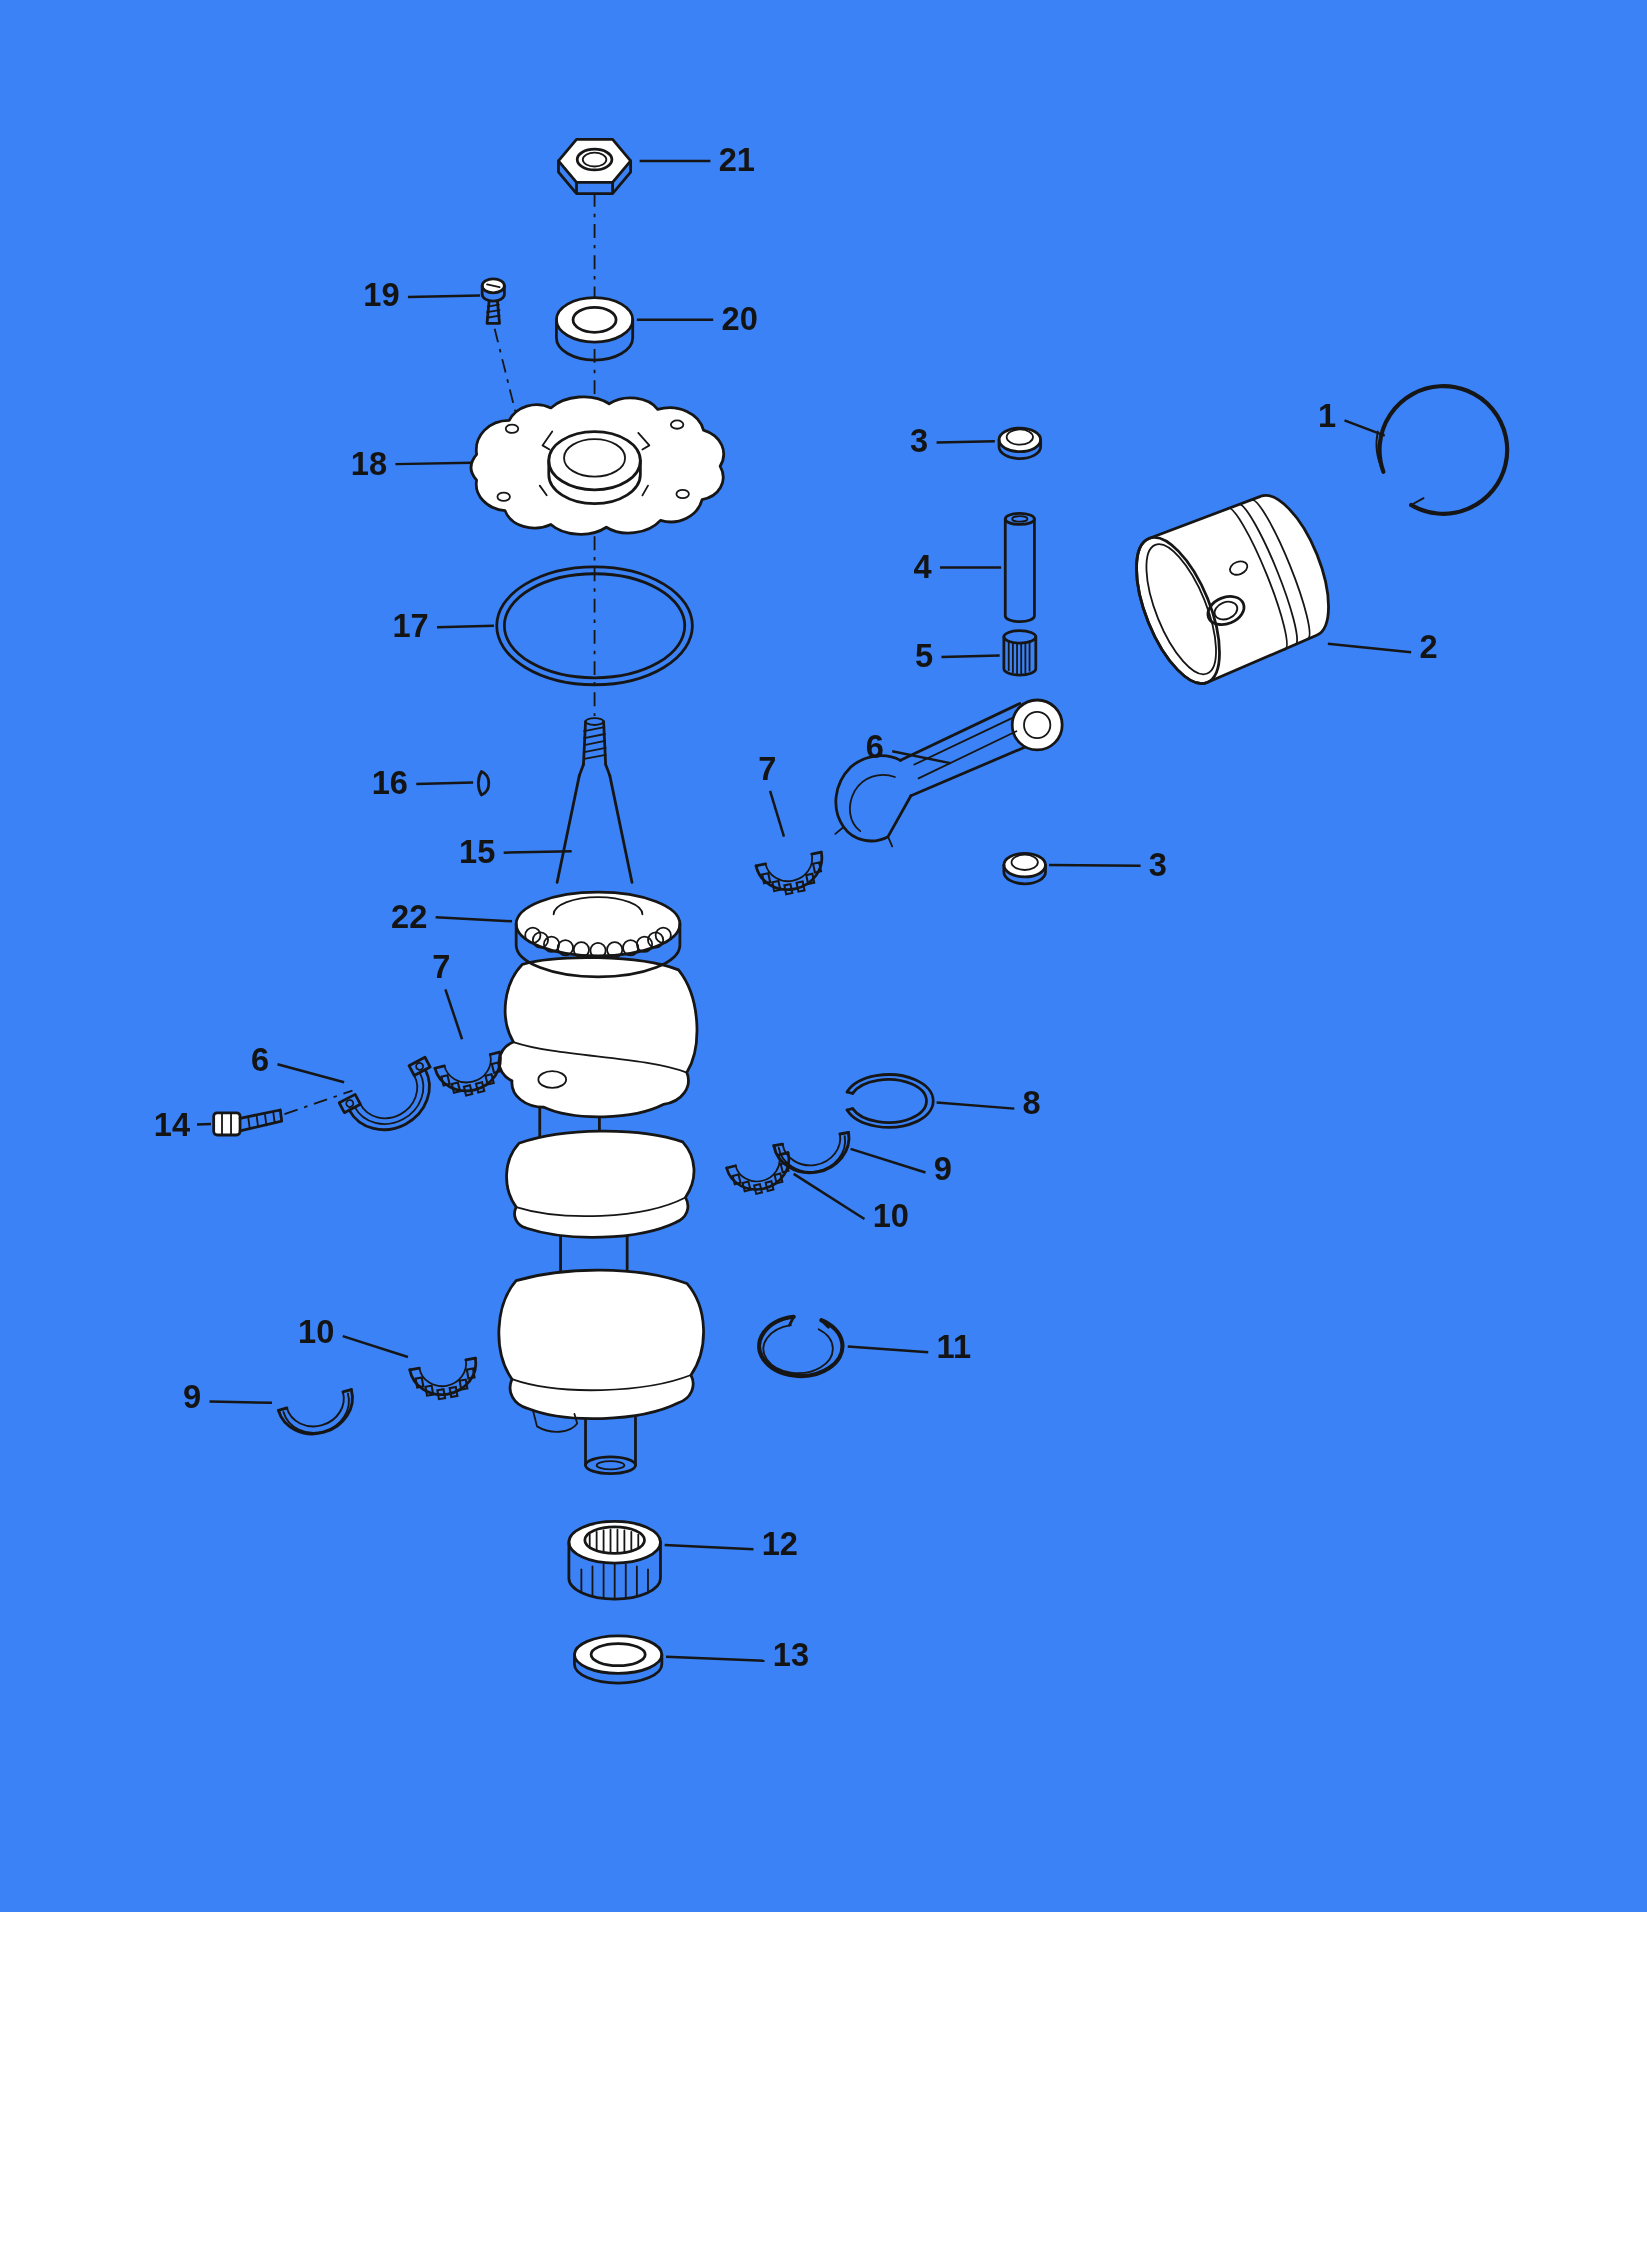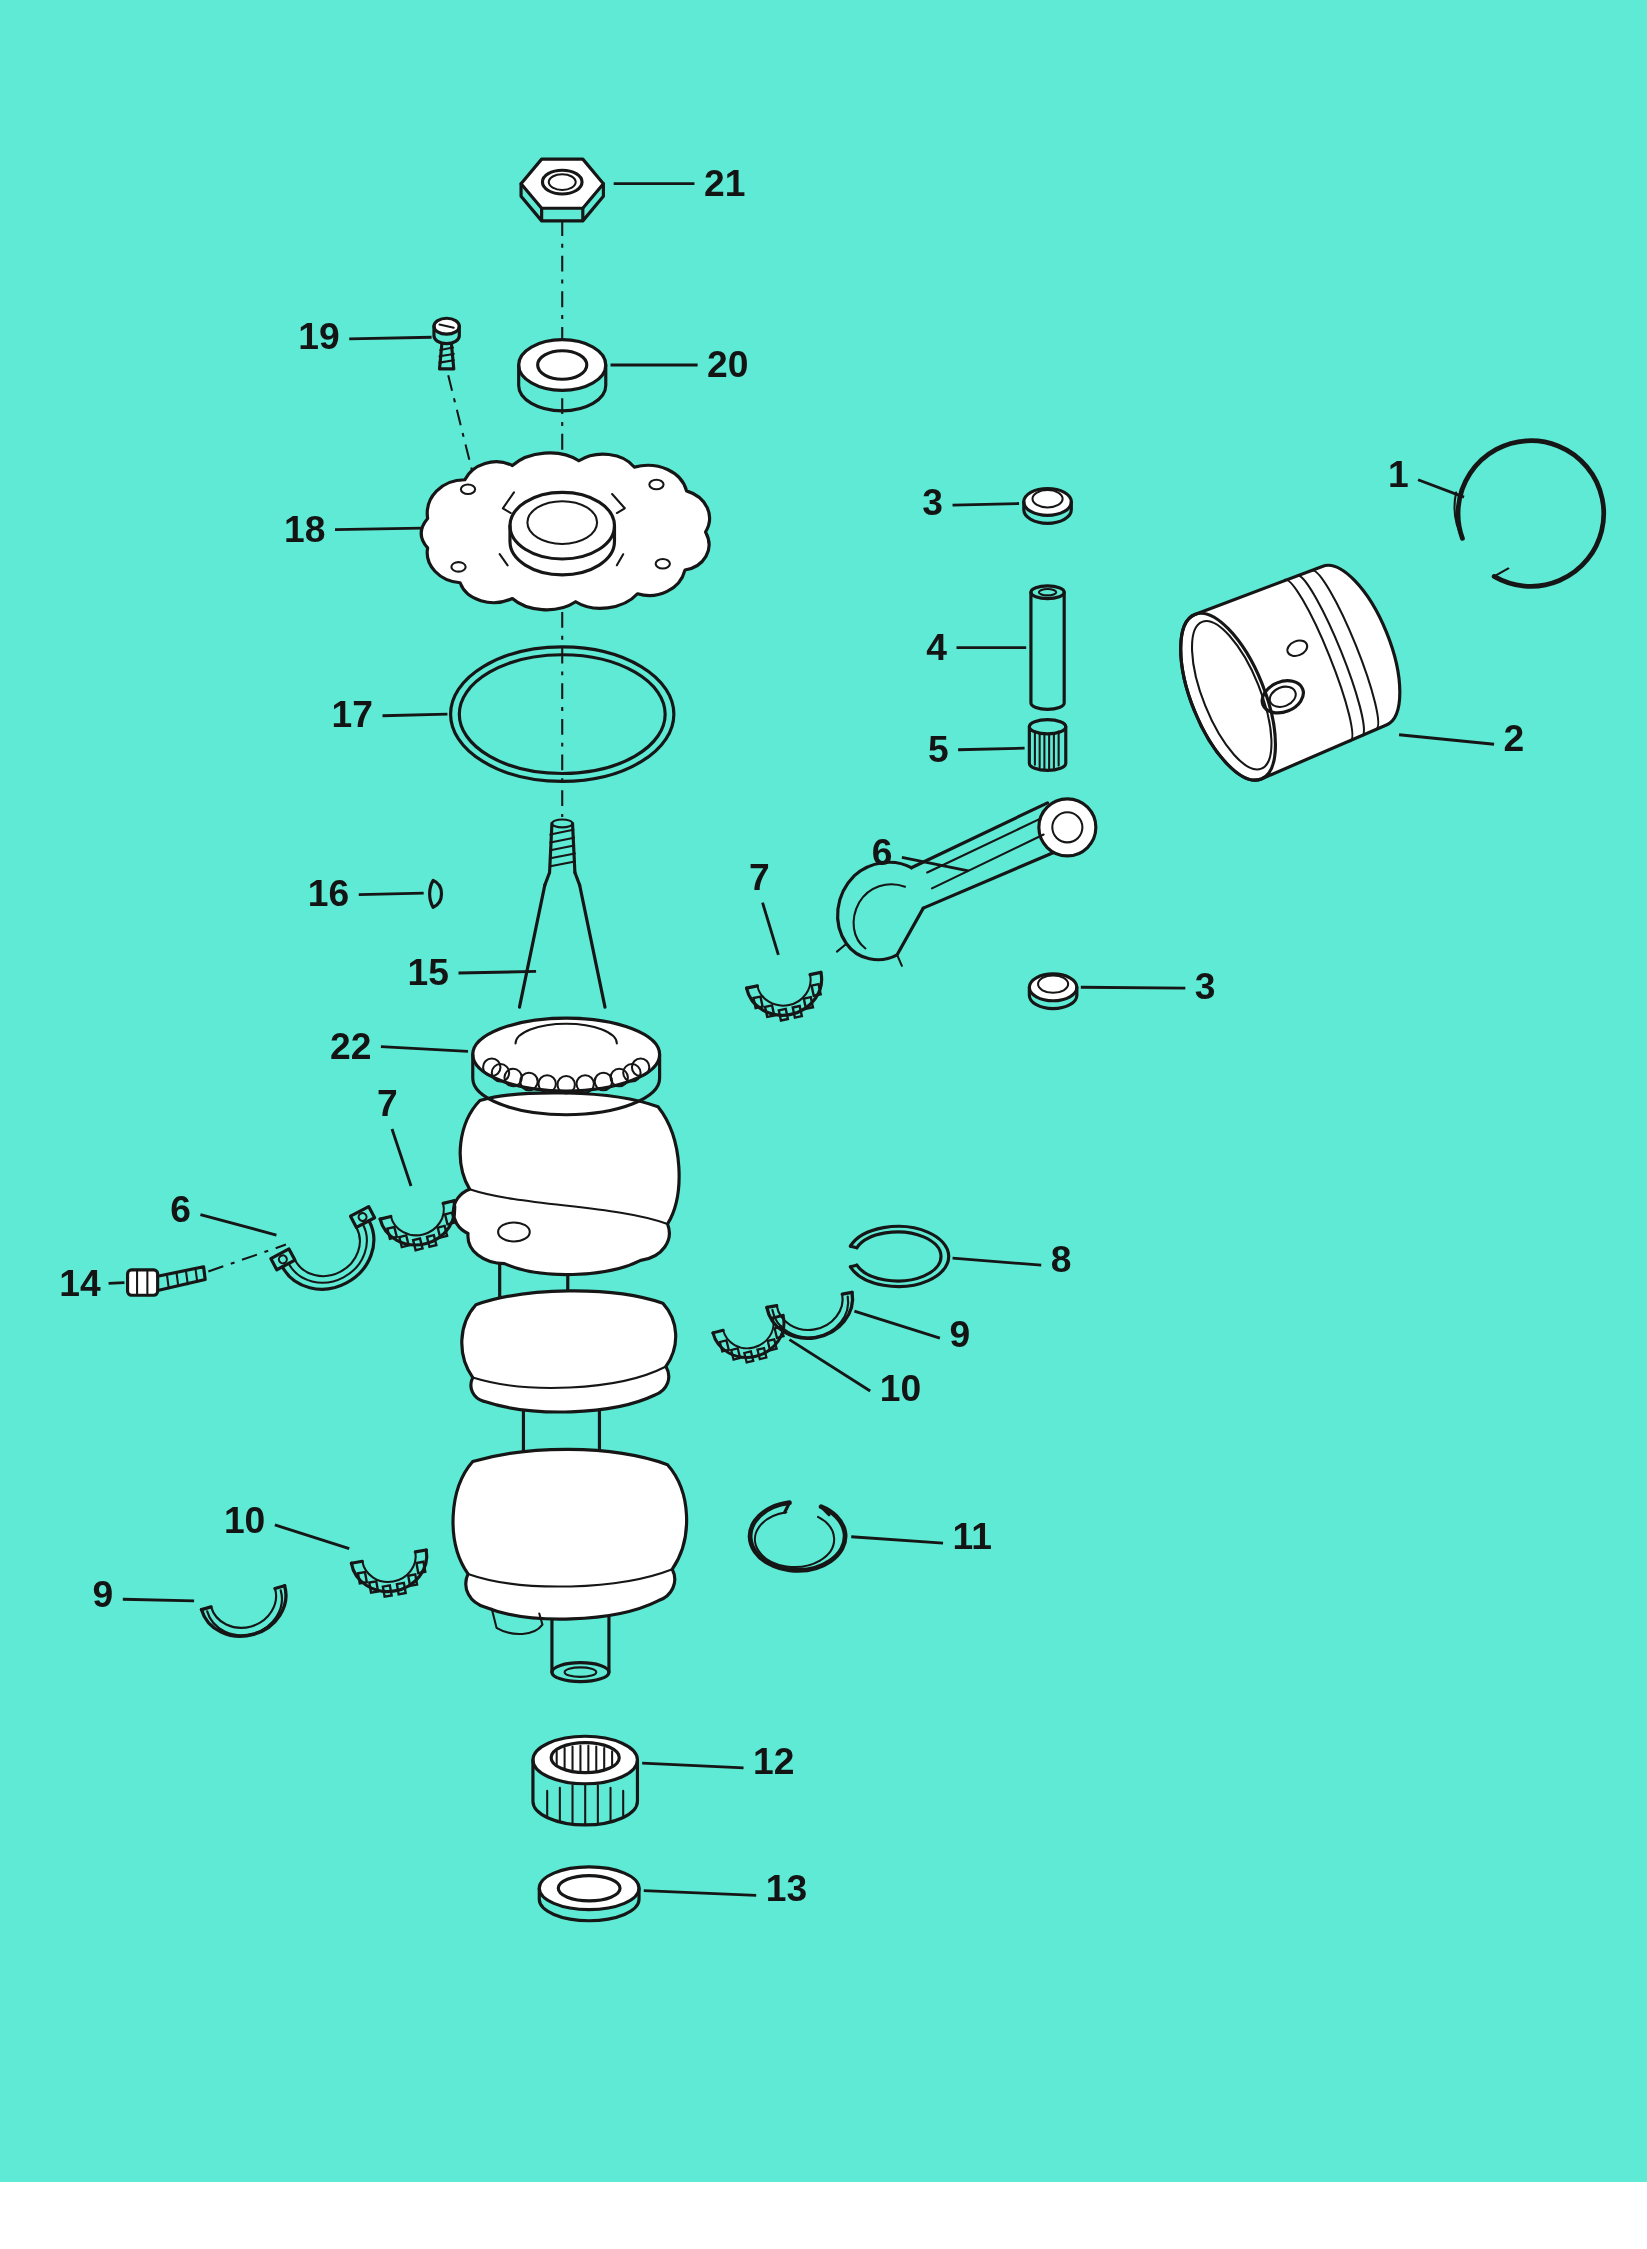--- a/index.html
+++ b/index.html
@@ -1,20 +1,20 @@
 <!DOCTYPE html>
 <html style="font-size:13px"><head>
 <meta charset="utf-8">
 <style>
   * { margin:0; padding:0; box-sizing:border-box; }
   html,body { background:#ffffff; }
   .canvas {
     position:relative;
-    width:1647px; height:2182px;
-    background:#5eead4;
+    width:1647px; height:1912px;
+    background:#3b82f6;
     font-family:"Liberation Sans", sans-serif;
     overflow:hidden;
   }
   svg { display:block; width:100%; height:100%; }
   .ln      { fill:none; stroke:#161616; stroke-width:4;   stroke-linecap:round; stroke-linejoin:round; }
   .ln-thin { fill:none; stroke:#161616; stroke-width:2.6; stroke-linecap:round; stroke-linejoin:round; }
   .ln-thick{ fill:none; stroke:#161616; stroke-width:6;   stroke-linecap:round; stroke-linejoin:round; }
   .solid   { fill:#ffffff; stroke:#161616; stroke-width:4; stroke-linecap:round; stroke-linejoin:round; }
   .dash    { fill:none; stroke:#161616; stroke-width:2.6; stroke-dasharray:20 10 5 10; }
   .slot    { fill:none; stroke:#161616; stroke-width:3; }

